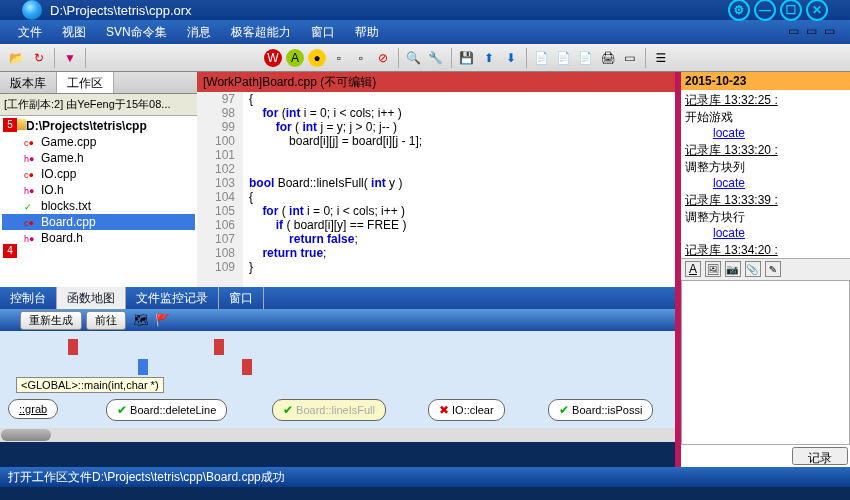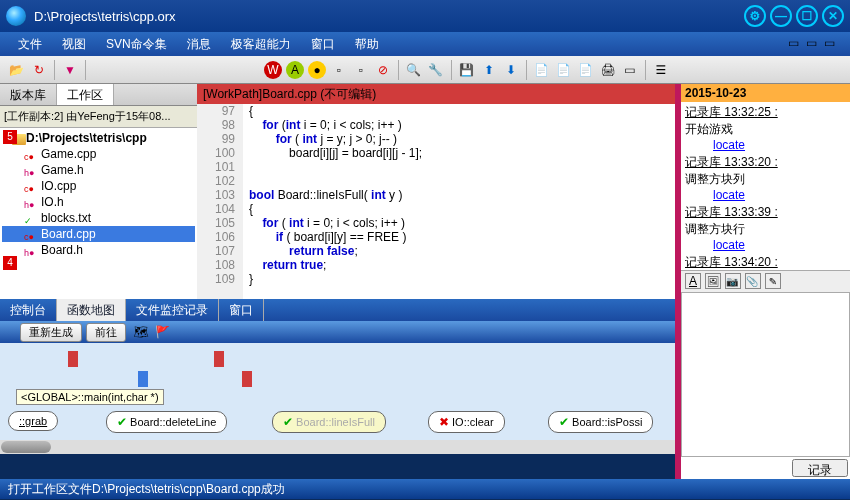--- a/index.html
+++ b/index.html
@@ -1,33 +1,33 @@
 <!DOCTYPE html>
 <html><head>
 <meta charset="utf-8">
 <style>
 *{box-sizing:border-box;margin:0;padding:0;font-family:"Microsoft YaHei",SimSun,sans-serif;font-size:12px}
 body{width:850px;height:500px;background:#0a2a5a;overflow:hidden}
-.titlebar{height:32px;background:linear-gradient(#1a4a9a,#0a3a8a);display:flex;align-items:center;padding:0 6px;color:#fff}
+.titlebar{height:20px;background:linear-gradient(#1a4a9a,#0a3a8a);display:flex;align-items:center;padding:0 22px;color:#fff}
 .titlebar .logo{width:20px;height:20px;background:radial-gradient(circle at 40% 35%,#aef 0%,#3af 40%,#069 100%);border-radius:50%;margin-right:8px}
 .titlebar .title{flex:1;font-size:13px}
 .titlebar .wbtn{width:22px;height:22px;border:2px solid #0cf;border-radius:50%;margin-left:4px;display:flex;align-items:center;justify-content:center;color:#0cf;font-weight:bold;cursor:pointer}
 .menubar{height:24px;background:linear-gradient(#2a6ac0,#1a4aa0);display:flex;align-items:center;padding:0 8px}
 .menubar span{color:#fff;padding:0 10px;cursor:pointer}
 .toolbar{height:28px;background:linear-gradient(#f0f0f0,#d8d8d8);border-bottom:1px solid #888;display:flex;align-items:center;padding:0 6px}
 .tb-icon{width:18px;height:18px;margin:0 2px;display:inline-flex;align-items:center;justify-content:center;cursor:pointer;border-radius:2px}
 .tb-sep{width:1px;height:20px;background:#aaa;margin:0 4px}
 .main{height:395px;display:flex}
 .left{width:197px;display:flex;flex-direction:column;background:#f5f5f5}
 .tabs-lt{display:flex;background:linear-gradient(#e0e0e0,#ccc);height:22px;border-bottom:1px solid #888}
 .tab{padding:3px 10px;cursor:pointer;border-right:1px solid #aaa}
 .tab.active{background:#fff;font-weight:normal}
 .tree-head{background:#e8e8d8;padding:3px 4px;font-size:11px;border-bottom:1px solid #aaa}
 .tree{flex:1;background:#fff;overflow:auto;padding:2px}
-.tree-row{display:flex;align-items:flex-end;padding:1px 2px;cursor:pointer}
+.tree-row{display:flex;align-items:flex-start;padding:1px 2px;cursor:pointer}
 .tree-row.sel{background:#3a7ae0;color:#fff}
 .tree-ic{width:14px;height:12px;margin-right:3px;display:inline-block}
 .badge{position:absolute;left:3px;width:14px;height:14px;background:#d00;color:#fff;font-size:10px;text-align:center;line-height:14px}
 .left{position:relative}
 .center{flex:1;display:flex;flex-direction:column;background:#fff}
 .ed-head{height:20px;background:#d03b3b;color:#000000;padding:2px 6px}
 .ed-body{flex:1;display:flex;overflow:hidden;font-family:Consolas,monospace;font-size:13px;background:#fff}
 .gutter{background:#f0f0f0;color:#888;text-align:right;padding:0 8px 0 18px}
 .code{padding:0 6px;white-space:pre;color:#000}
 .code .kw{color:#0000cc;font-weight:bold}

